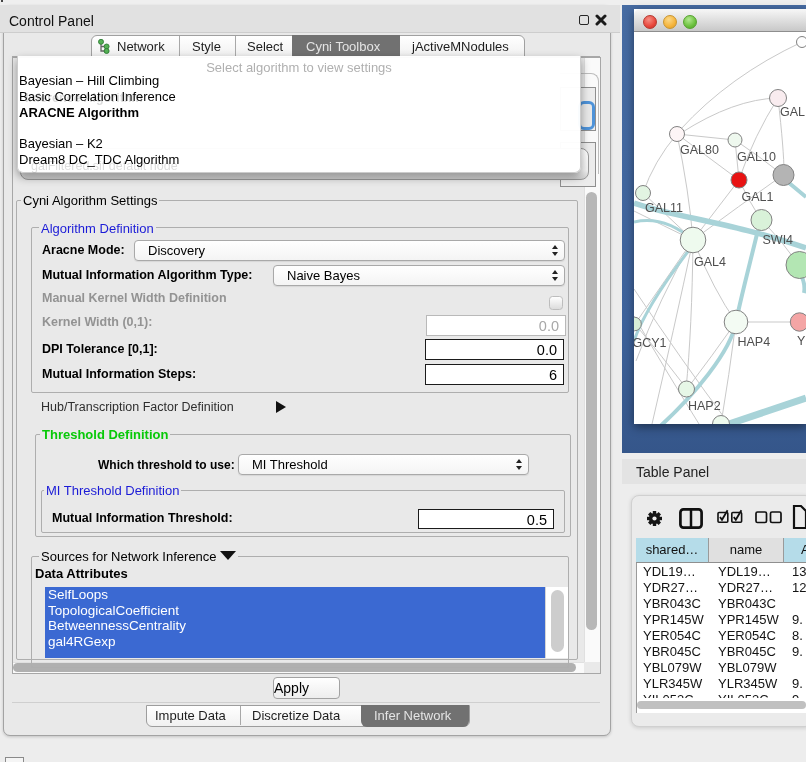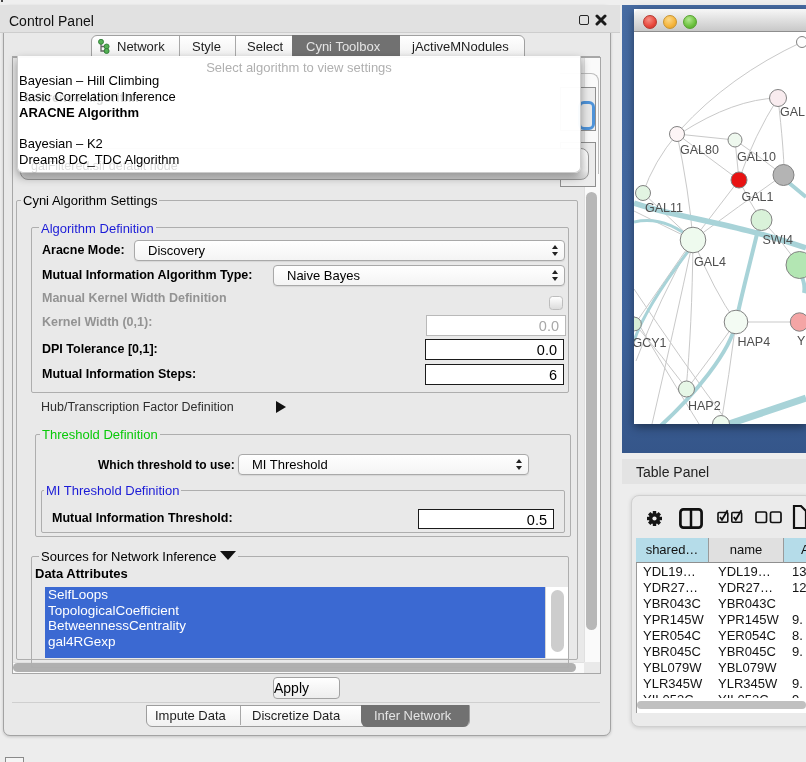--- a/index.html
+++ b/index.html
@@ -151,21 +151,21 @@
 
 <label class="abs f" style="left:42px;top:367px;">Mutual Information Steps:</label>
 <div class="abs field fen" style="left:425px;top:364px;width:137px;height:19px;">
     <span class="fval">6</span>
   </div>
 
 <div class="abs" style="left:41px;top:400px;font-size:12.5px;color:#2e2e2e;">Hub/Transcription Factor Definition</div>
 <div class="abs" style="left:276px;top:401px;width:0;height:0;border-top:6.5px solid transparent;border-bottom:6.5px solid transparent;border-left:10px solid #111;"></div>
 
 <div class="abs grp" style="left:35px;top:434px;width:534px;height:101px;"></div>
-<div class="abs gtitle green" style="left:40px;top:427px;">Threshold Definition</div>
+<div class="abs gtitle green" style="left:40px;top:427px;font-weight:bold;">Threshold Definition</div>
 
 <label class="abs f" style="left:98px;top:458px;font-size:12px;">Which threshold to use:</label>
 <div class="abs combo" style="left:238px;top:454px;width:289px;height:19px;">
   <span>MI Threshold</span>
     <i class="carr cup"></i>
     <i class="carr cdn"></i>
   </div>
 
 <div class="abs grp" style="left:41px;top:490px;width:522px;height:41px;"></div>
 <div class="abs gtitle blue" style="left:44px;top:483px;">MI Threshold Definition</div>

